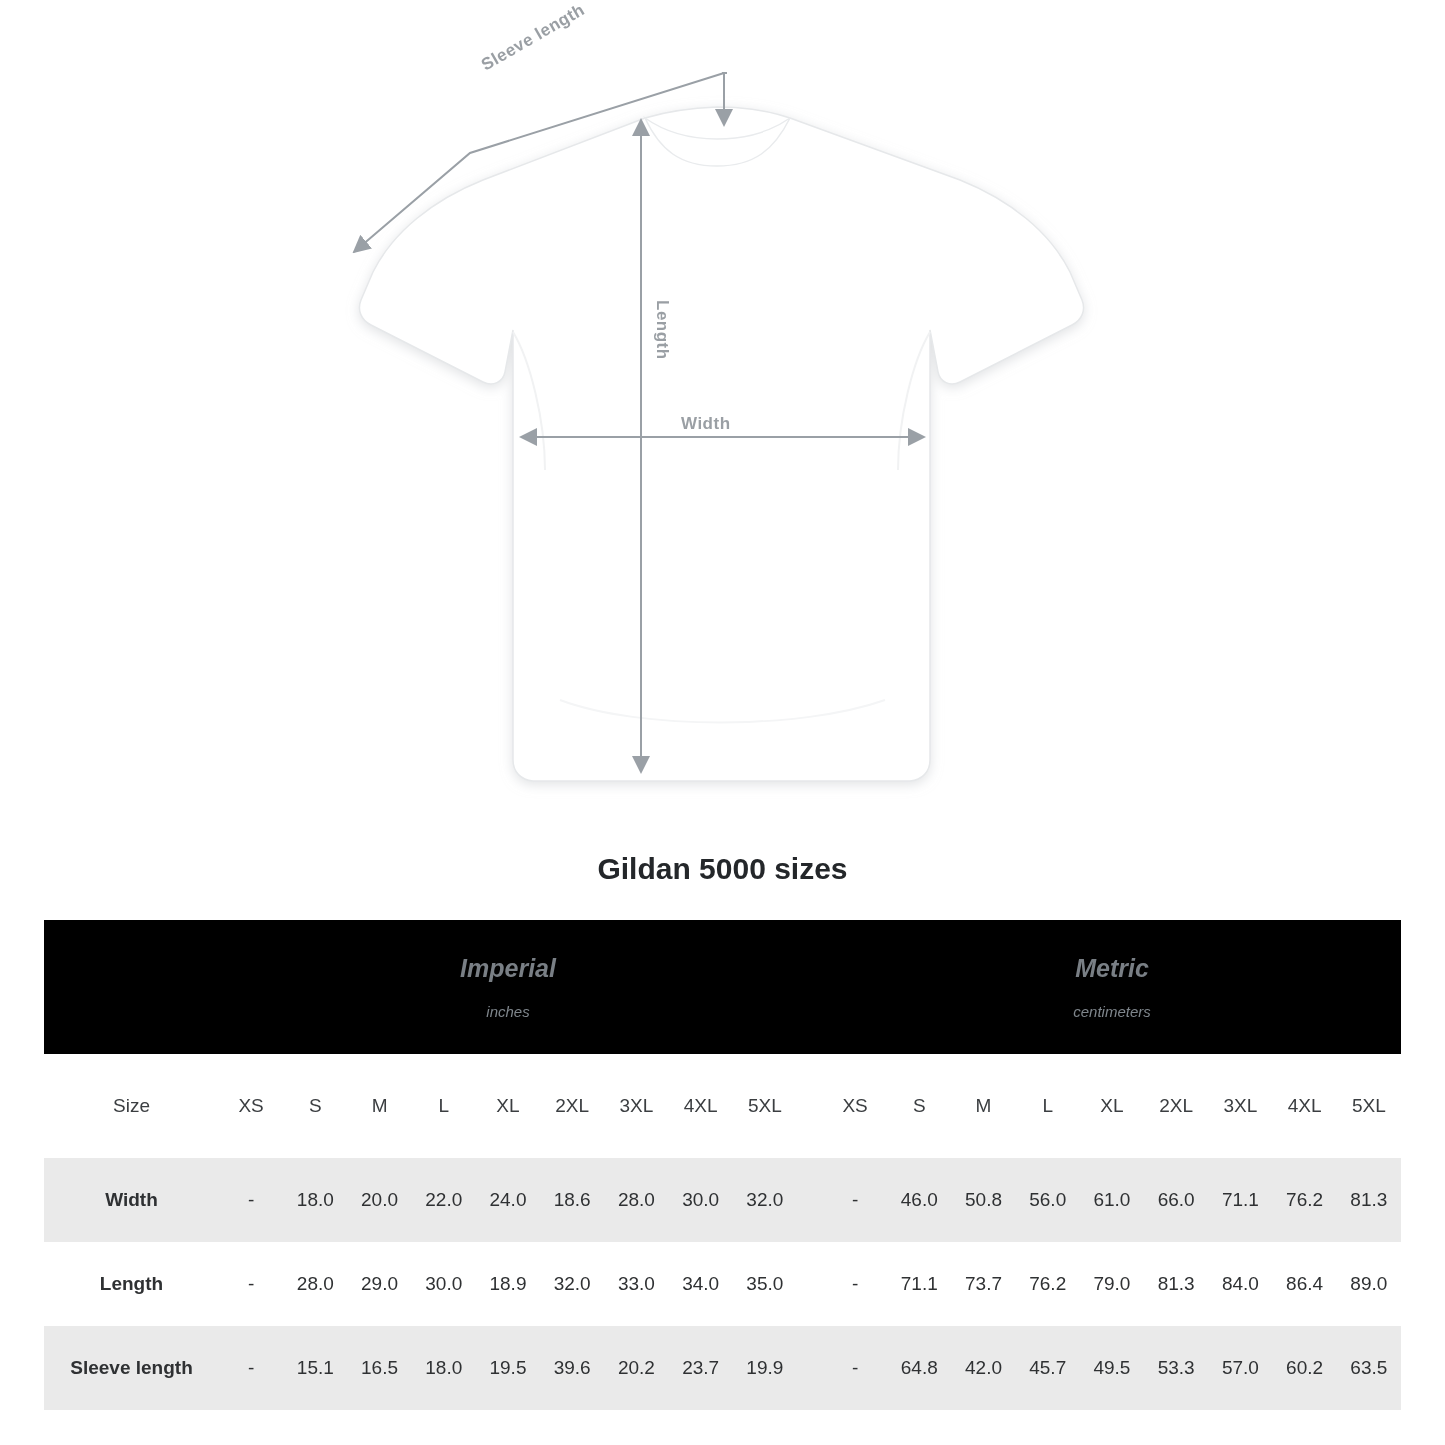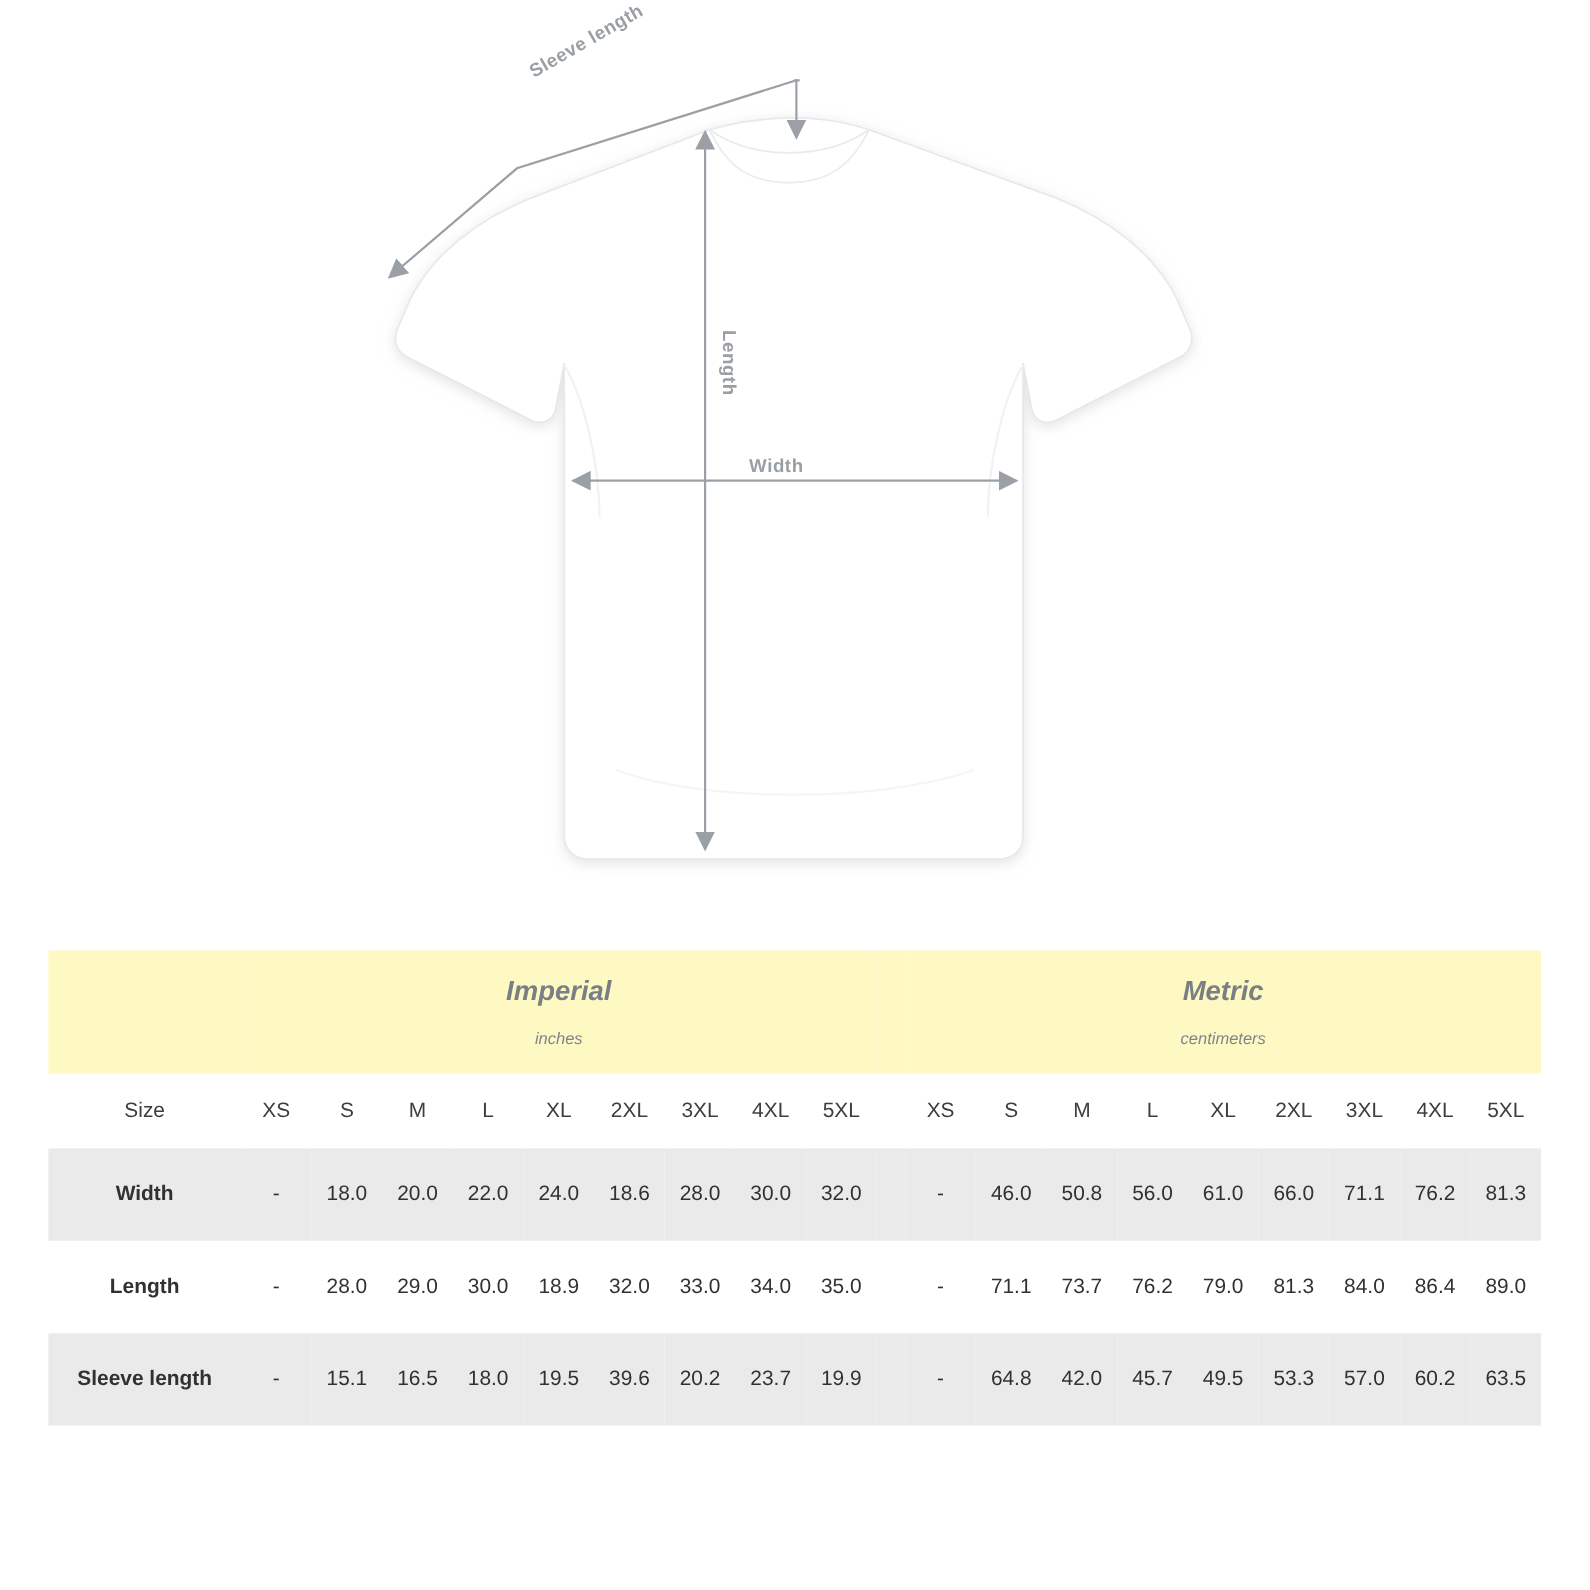--- a/index.html
+++ b/index.html
@@ -84,38 +84,38 @@
     width: 1357px;
     table-layout: fixed;
   }
   table.size-table td, table.size-table th {
     text-align: center;
     vertical-align: middle;
     font-weight: normal;
     padding: 0;
   }
   .unit-header-row td {
-    height: 112px;
-    background: #fef9c3;
+    height: 134px;
+    background: #000000;
   }
   .unit-title {
     font-size: 25px;
     font-style: italic;
     font-weight: bold;
     color: #797f85;
     line-height: 1.15;
   }
   .unit-sub {
     font-size: 15px;
     font-style: italic;
     color: #7f868c;
     margin-top: 20px;
   }
   .head-row td {
-    height: 68px;
+    height: 104px;
     font-size: 19px;
     font-weight: bold;
     color: #3b3e41;
     background: #ffffff;
   }
   .head-row td.rowlabel {
     font-size: 19px;
   }
   .data-row td {
     height: 84px;
@@ -204,20 +204,21 @@
         <path d="M521,437 L924,437" stroke="#9aa0a6" stroke-width="2" fill="none" marker-start="url(#arrTail)" marker-end="url(#arrHead)"></path>
       </g>
     </svg>
 
     <div class="diagram-label" id="sleeve-label">Sleeve length</div>
     <div class="diagram-label" id="length-label">Length</div>
     <div class="diagram-label" id="width-label">Width</div>
   </div>
 
   <div class="title-block">
+    <div class="chart-title">Gildan 5000 sizes</div>
   </div>
 
   <div class="table-wrap">
     <table class="size-table">
       <colgroup>
         <col class="label-col">
         <col span="9">
         <col class="gap-col">
         <col span="9">
       </colgroup>

